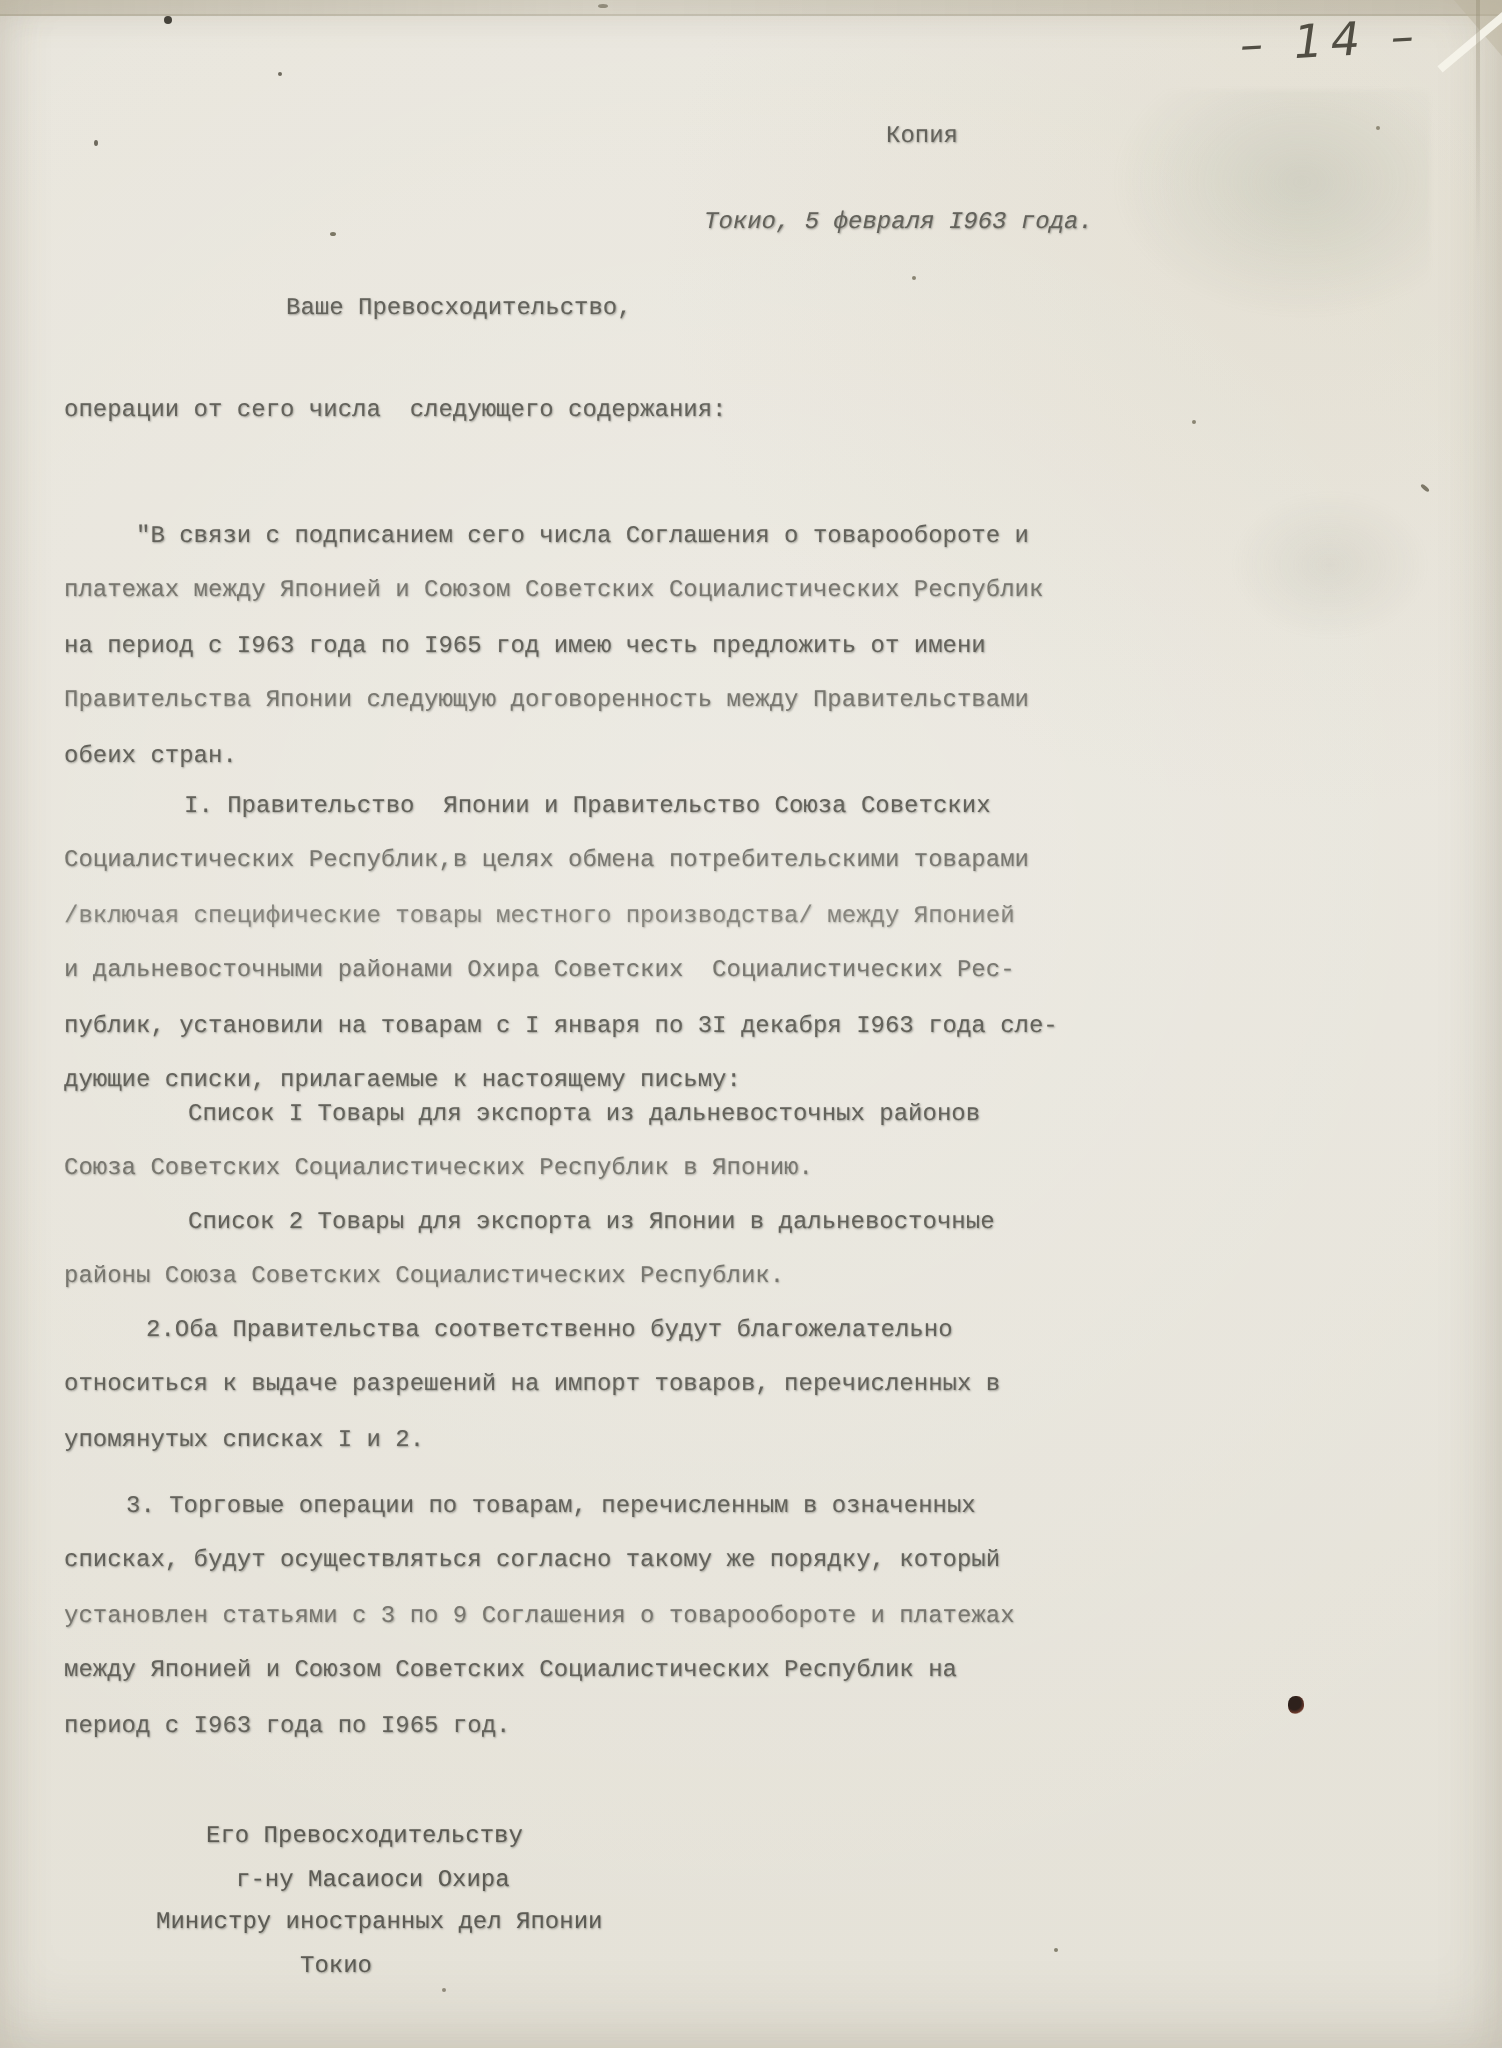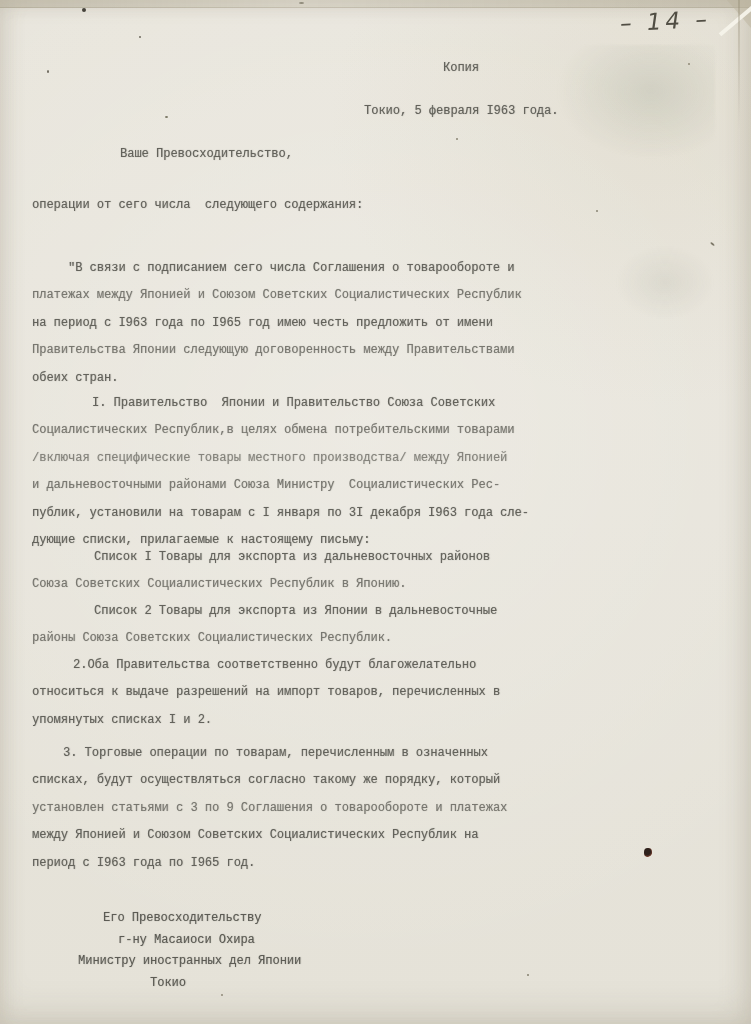--- a/index.html
+++ b/index.html
@@ -20,22 +20,22 @@
   .type { position:absolute; font-size:12px; line-height:27.4px;
           text-shadow:0.4px 0.3px 1px rgba(99,98,91,0.6); }
   .ln { white-space:pre; }
   .para { left:32px; right:4px; }
   .sig  { left:32px; line-height:21.5px; color:#5c5b54; }
   .i60{padding-left:60px} .i36{padding-left:36px} .i62{padding-left:62px}
   .i41{padding-left:41px} .i31{padding-left:31px}
   .s71{padding-left:71px} .s86{padding-left:86px} .s46{padding-left:46px} .s118{padding-left:118px}
   .f1{opacity:.84} .f2{opacity:.74; filter:blur(.25px)}
   .copy { left:443px; top:55px; }
-  .dateline { left:364px; top:98px; }
-  .salutation { left:120px; top:141px; }
+  .dateline { left:352px; top:98px;font-style:italic; }
+  .salutation { left:143px; top:141px; }
   .hw { position:absolute; left:620px; top:8px;
         font-family:"DejaVu Sans",sans-serif; font-style:italic;
         font-size:23px; letter-spacing:4px; color:#514e44;
         transform:rotate(-3deg); }
   .top-edge { position:absolute; left:0; top:0; width:100%; height:7px;
         background:linear-gradient(90deg, rgba(176,168,146,0.50), rgba(200,194,174,0.30) 40%, rgba(176,168,146,0.45));
         border-bottom:1px solid rgba(150,142,120,0.30); }
   .corner-shadow { position:absolute; top:0; right:0; width:0; height:0;
         border-top:28px solid rgba(188,180,158,0.50); border-left:24px solid transparent; }
   .corner-light { position:absolute; top:1px; right:-6px; width:50px; height:4px;
@@ -101,21 +101,21 @@
     <div class="ln f1">платежах между Японией и Союзом Советских Социалистических Республик</div>
     <div class="ln">на период с I963 года по I965 год имею честь предложить от имени</div>
     <div class="ln f1">Правительства Японии следующую договоренность между Правительствами</div>
     <div class="ln">обеих стран.</div>
   </div>
 
   <div class="type para" style="top:390px">
     <div class="ln i60">I. Правительство  Японии и Правительство Союза Советских</div>
     <div class="ln f1">Социалистических Республик,в целях обмена потребительскими товарами</div>
     <div class="ln f2">/включая специфические товары местного производства/ между Японией</div>
-    <div class="ln f1">и дальневосточными районами Союза Министру  Социалистических Рес-</div>
+    <div class="ln f1">и дальневосточными районами Охира Советских  Социалистических Рес-</div>
     <div class="ln">публик, установили на товарам с I января по 3I декабря I963 года сле-</div>
     <div class="ln">дующие списки, прилагаемые к настоящему письму:</div>
   </div>
 
   <div class="type para" style="top:544px">
     <div class="ln i62">Список I Товары для экспорта из дальневосточных районов</div>
     <div class="ln f1">Союза Советских Социалистических Республик в Японию.</div>
   </div>
 
   <div class="type para" style="top:598px">

